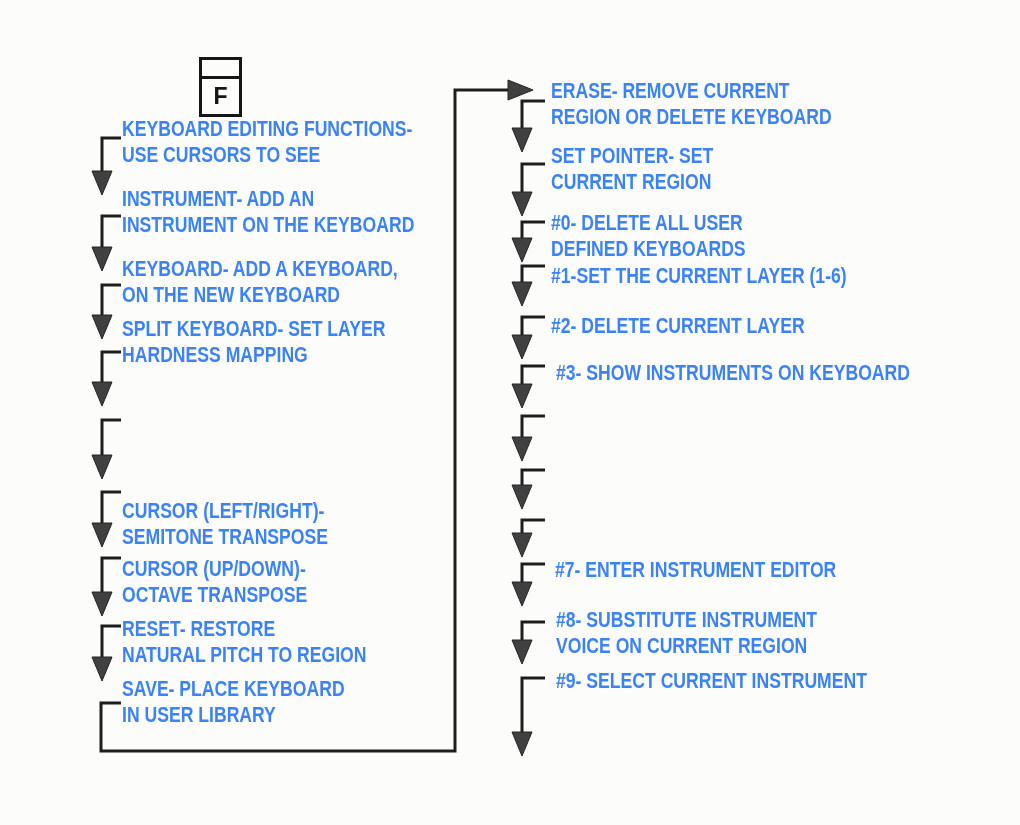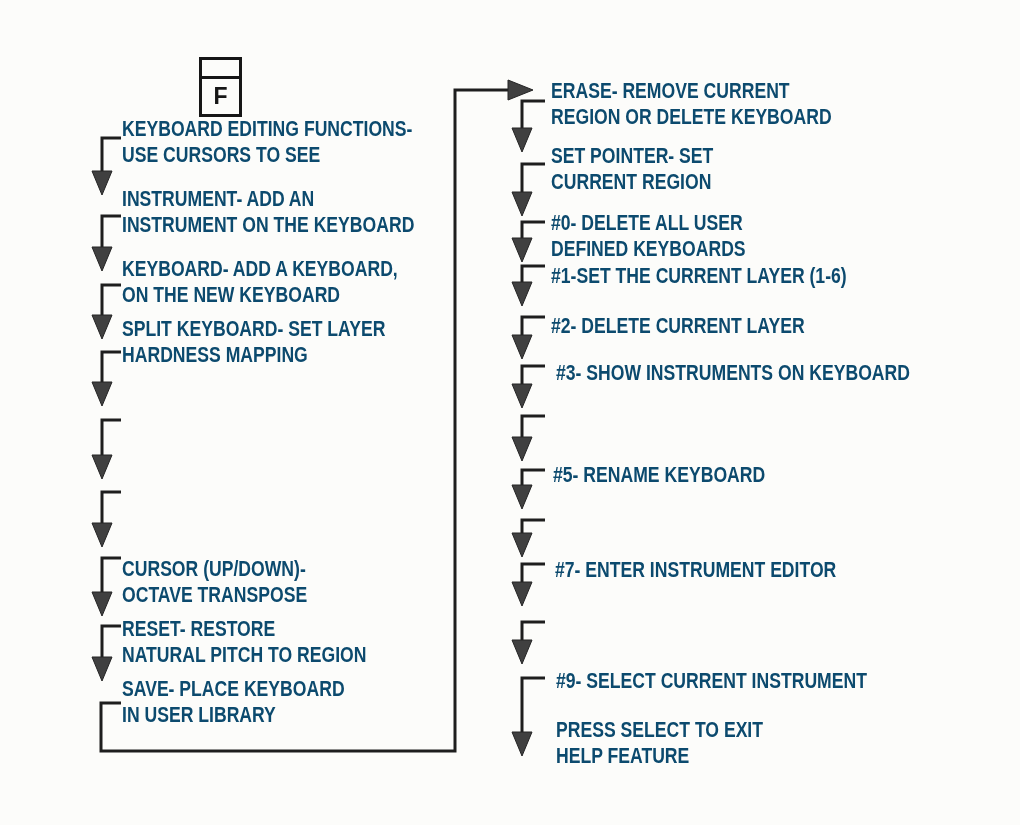--- a/index.html
+++ b/index.html
@@ -5,21 +5,21 @@
   html,body{margin:0;padding:0;background:#e8e8e6;}
   .page{
     position:relative;
     width:1020px;height:825px;
     background:#fcfcfa;
     overflow:hidden;
     font-family:"Liberation Sans",sans-serif;
   }
   .item{
     position:absolute;
-    color:#0c4a6e;
+    color:#3b82f6;
     font-size:22px;
     font-weight:bold;
     line-height:26px;
     white-space:pre-line;
   }
   .item > span{
     display:inline-block;
     transform:scaleX(0.8);
     transform-origin:0 0;
   }
@@ -115,35 +115,36 @@
   </svg>
 
   <div class="item" style="left:122px;top:116px"><span>KEYBOARD EDITING FUNCTIONS-
 USE CURSORS TO SEE</span></div>
   <div class="item" style="left:122px;top:186px"><span>INSTRUMENT- ADD AN
 INSTRUMENT ON THE KEYBOARD</span></div>
   <div class="item" style="left:122px;top:316px"><span>SPLIT KEYBOARD- SET LAYER
 HARDNESS MAPPING</span></div>
   <div class="item" style="left:122px;top:256px"><span>KEYBOARD- ADD A KEYBOARD,
 ON THE NEW KEYBOARD</span></div>
+  <div class="item" style="left:122px;top:498px"><span>CURSOR (LEFT/RIGHT)-
+SEMITONE TRANSPOSE</span></div>
   <div class="item" style="left:122px;top:556px"><span>CURSOR (UP/DOWN)-
 OCTAVE TRANSPOSE</span></div>
   <div class="item" style="left:122px;top:676px"><span>SAVE- PLACE KEYBOARD
 IN USER LIBRARY</span></div>
   <div class="item" style="left:122px;top:616px"><span>RESET- RESTORE
 NATURAL PITCH TO REGION</span></div>
 
   <div class="item" style="left:551px;top:78px"><span>ERASE- REMOVE CURRENT
 REGION OR DELETE KEYBOARD</span></div>
   <div class="item" style="left:551px;top:143px"><span>SET POINTER- SET
 CURRENT REGION</span></div>
   <div class="item" style="left:551px;top:210px"><span>#0- DELETE ALL USER
 DEFINED KEYBOARDS</span></div>
   <div class="item" style="left:551px;top:263px"><span>#1-SET THE CURRENT LAYER (1-6)</span></div>
   <div class="item" style="left:551px;top:313px"><span>#2- DELETE CURRENT LAYER</span></div>
   <div class="item" style="left:556px;top:360px"><span>#3- SHOW INSTRUMENTS ON KEYBOARD</span></div>
-  <div class="item" style="left:553px;top:462px"><span>#5- RENAME KEYBOARD</span></div>
   <div class="item" style="left:555px;top:557px"><span>#7- ENTER INSTRUMENT EDITOR</span></div>
+  <div class="item" style="left:556px;top:607px"><span>#8- SUBSTITUTE INSTRUMENT
+VOICE ON CURRENT REGION</span></div>
   <div class="item" style="left:556px;top:668px"><span>#9- SELECT CURRENT INSTRUMENT</span></div>
-  <div class="item" style="left:556px;top:717px"><span>PRESS SELECT TO EXIT
-HELP FEATURE</span></div>
 
 </div>
 
 </body></html>

